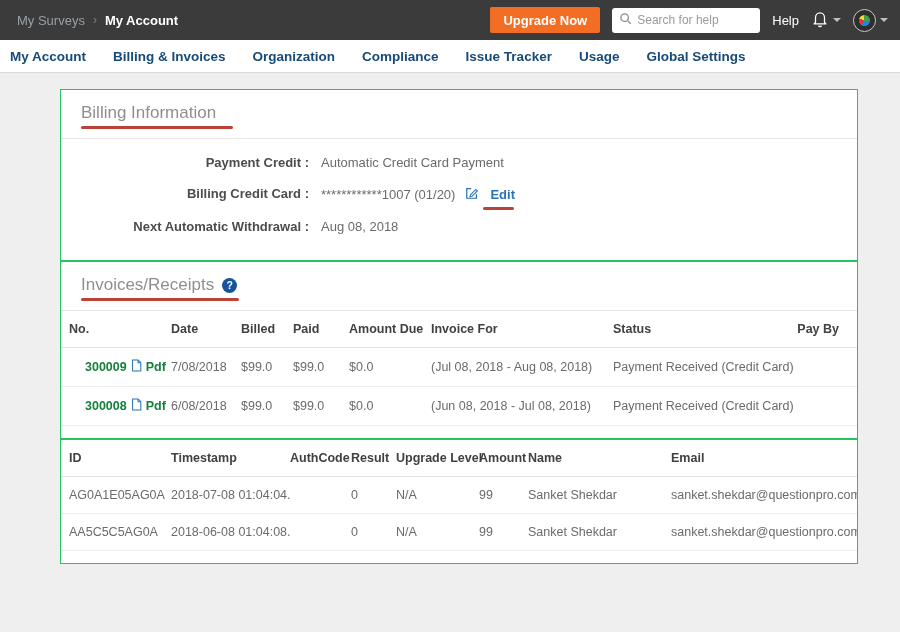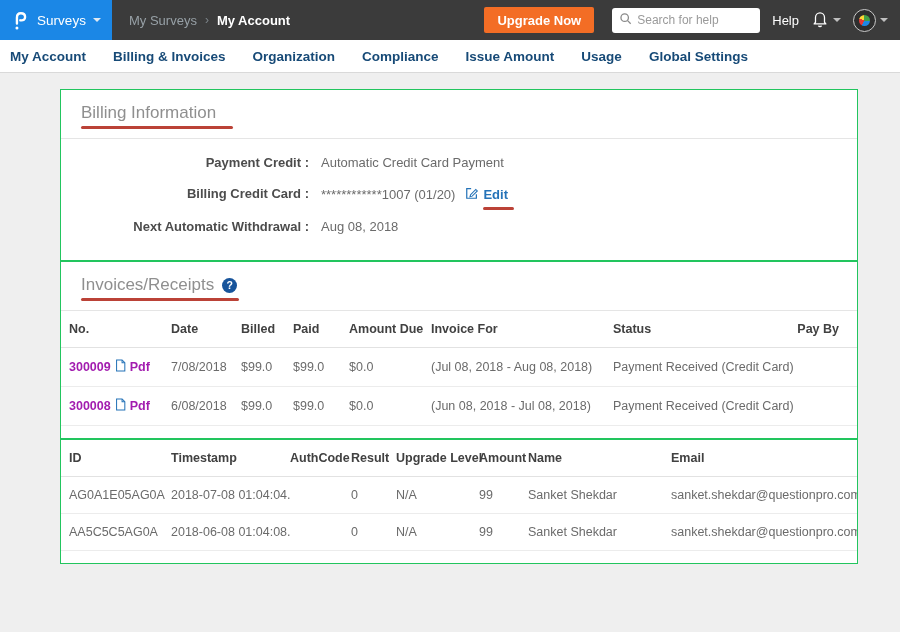--- a/index.html
+++ b/index.html
@@ -10,21 +10,21 @@
   .logo-box { width:112px; height:40px; background:#1b87e6; display:flex; align-items:center; justify-content:center; gap:7px; cursor:pointer; flex:0 0 auto; }
   .logo-box .logo-glyph { display:flex; }
   .logo-box .prod { color:#fff; font-size:13.5px; }
   .caret { width:0; height:0; border-left:4px solid transparent; border-right:4px solid transparent; border-top:4px solid #dfe9f2; display:inline-block; }
   .breadcrumb { margin-left:17px; display:flex; align-items:center; gap:8px; font-size:13px; }
   .breadcrumb .parent { color:#97a0a6; text-decoration:none; cursor:pointer; }
   .breadcrumb .sep { color:#7c8489; font-size:12px; }
   .breadcrumb .cur { color:#ffffff; font-weight:700; }
   .top-right { margin-left:auto; display:flex; align-items:center; gap:12px; padding-right:12px; }
   .upgrade { background:#f36d25; color:#fff; border:none; border-radius:2px; height:26px; padding:0 13px; font-size:13px; font-weight:700; font-family:inherit; cursor:pointer; }
-  .search { background:#fff; border-radius:3px; height:25px; width:148px; display:flex; align-items:center; padding:0 7px; gap:5px;margin-left:6px; }
+  .search { background:#fff; border-radius:3px; height:25px; width:148px; display:flex; align-items:center; padding:0 7px; gap:5px; }
   .search input { border:none; outline:none; flex:1; font-size:12px; color:#444; font-family:inherit; min-width:0; background:transparent; }
   .search input::placeholder { color:#9a9a9a; }
   .help { color:#fff; font-size:13px; cursor:pointer; }
   .bell-wrap, .avatar-wrap { display:flex; align-items:center; gap:4px; cursor:pointer; }
   .bell-wrap .caret, .avatar-wrap .caret { border-top-color:#bfbfbf; }
   .avatar { width:23px; height:23px; border-radius:50%; background:#2e2e2e; border:1px solid #c9c9c9; display:flex; align-items:center; justify-content:center; }
   .avatar .gauge { width:11px; height:11px; border-radius:50%; background:conic-gradient(from 210deg,#e53935 0 22%,#fdd835 22% 40%,#43a047 40% 68%,#1e88e5 68% 100%); }
 
   
   .tabs { height:33px; background:#fff; border-bottom:1px solid #d9d9d9; display:flex; align-items:center; gap:27px; padding-left:10px; }
@@ -39,53 +39,43 @@
   .card-title { font-size:17px; color:#8f8f8f; display:inline-flex; align-items:center; gap:8px; }
   .annot { height:3px; background:#bb4237; border-radius:2px; margin-top:3px; }
   .annot.w-billing { width:152px; } .annot.w-invoices { width:158px; } .annot.w-charges { width:170px; }
   .sep-line { border-bottom:1px solid #e5e5e5; }
 
   
   .bi-body { padding:8px 20px 18px; }
   .bi-row { display:flex; align-items:flex-start; padding:8px 0; font-size:13px; }
   .bi-label { width:228px; text-align:right; font-weight:700; color:#4c4c4c; flex:0 0 auto; }
   .bi-value { margin-left:12px; color:#6b6b6b; display:flex; align-items:center; gap:6px; }
-  .edit-wrap { position:relative; display:inline-flex; align-items:center; gap:4px; margin-left:4px; }
+  .edit-wrap { position:relative; display:inline-flex; align-items:center; gap:11px; margin-left:4px; }
   .edit-link { color:#2573b8; font-weight:700; text-decoration:none; cursor:pointer; font-size:13px; }
   .edit-annot { position:absolute; left:18px; bottom:-7px; width:31px; height:3px; background:#bb4237; border-radius:2px; }
 
   
   table { width:100%; border-collapse:collapse; table-layout:fixed; }
   th { text-align:left; font-size:12.5px; font-weight:700; color:#414141; padding:11px 6px 11px 0; white-space:nowrap; }
   td { font-size:12.5px; color:#6b6b6b; padding:11px 6px 11px 0; white-space:nowrap; overflow:hidden; }
   th:first-child, td:first-child { padding-left:8px; }
   thead tr { border-bottom:1px solid #e2e2e2; }
   tbody tr { border-bottom:1px solid #ececec; }
   .col-right { text-align:right; padding-right:18px; }
-  .inv-link { color:#a21caf; font-weight:700; text-decoration:none; cursor:pointer; display:inline-flex; align-items:center; gap:4px; }
+  .inv-link { color:#15803d; font-weight:700; text-decoration:none; cursor:pointer; display:inline-flex; align-items:center; gap:4px;margin-left:16px; }
   .tbl-pad-bottom { height:12px; }
 
   .help-badge { width:15px; height:15px; border-radius:50%; background:#17549b; color:#fff; font-size:10.5px; font-weight:700; display:inline-flex; align-items:center; justify-content:center; cursor:pointer; }
 
   .mt16 { margin-top:16px; } .mt24 { margin-top:24px; }
 </style>
 </head>
 <body>
 
 <header class="topbar">
-  <div class="logo-box">
-    <span class="logo-glyph">
-      <svg width="19" height="22" viewBox="0 0 24 26">
-          <path d="M7.5 17.5 V10 Q7.5 4.5 12.5 4.5 Q17.8 4.5 17.8 9.3 Q17.8 14.2 11.8 13.4" fill="none" stroke="#fff" stroke-width="3" stroke-linecap="round"></path>
-          <circle cx="7.5" cy="23" r="1.9" fill="#fff"></circle>
-        </svg>
-    </span>
-    <span class="prod">Surveys</span>
-    <span class="caret"></span>
-  </div>
   <nav class="breadcrumb">
     <a class="parent">My Surveys</a>
     <span class="sep">›</span>
     <span class="cur">My Account</span>
   </nav>
   <div class="top-right">
     <button class="upgrade">Upgrade Now</button>
     <div class="search">
       <span>
         <svg width="13" height="13" viewBox="0 0 16 16">
@@ -112,21 +102,21 @@
       <span class="caret"></span>
     </div>
   </div>
 </header>
 
 <nav class="tabs">
   <a class="tab">My Account</a>
   <a class="tab active">Billing &amp; Invoices</a>
   <a class="tab">Organization</a>
   <a class="tab">Compliance</a>
-  <a class="tab">Issue Amount</a>
+  <a class="tab">Issue Tracker</a>
   <a class="tab">Usage</a>
   <a class="tab">Global Settings</a>
 </nav>
 
 <main>
 
   <section class="card">
     <div class="card-head sep-line">
       <div>
         <span class="card-title">Billing Information</span>

